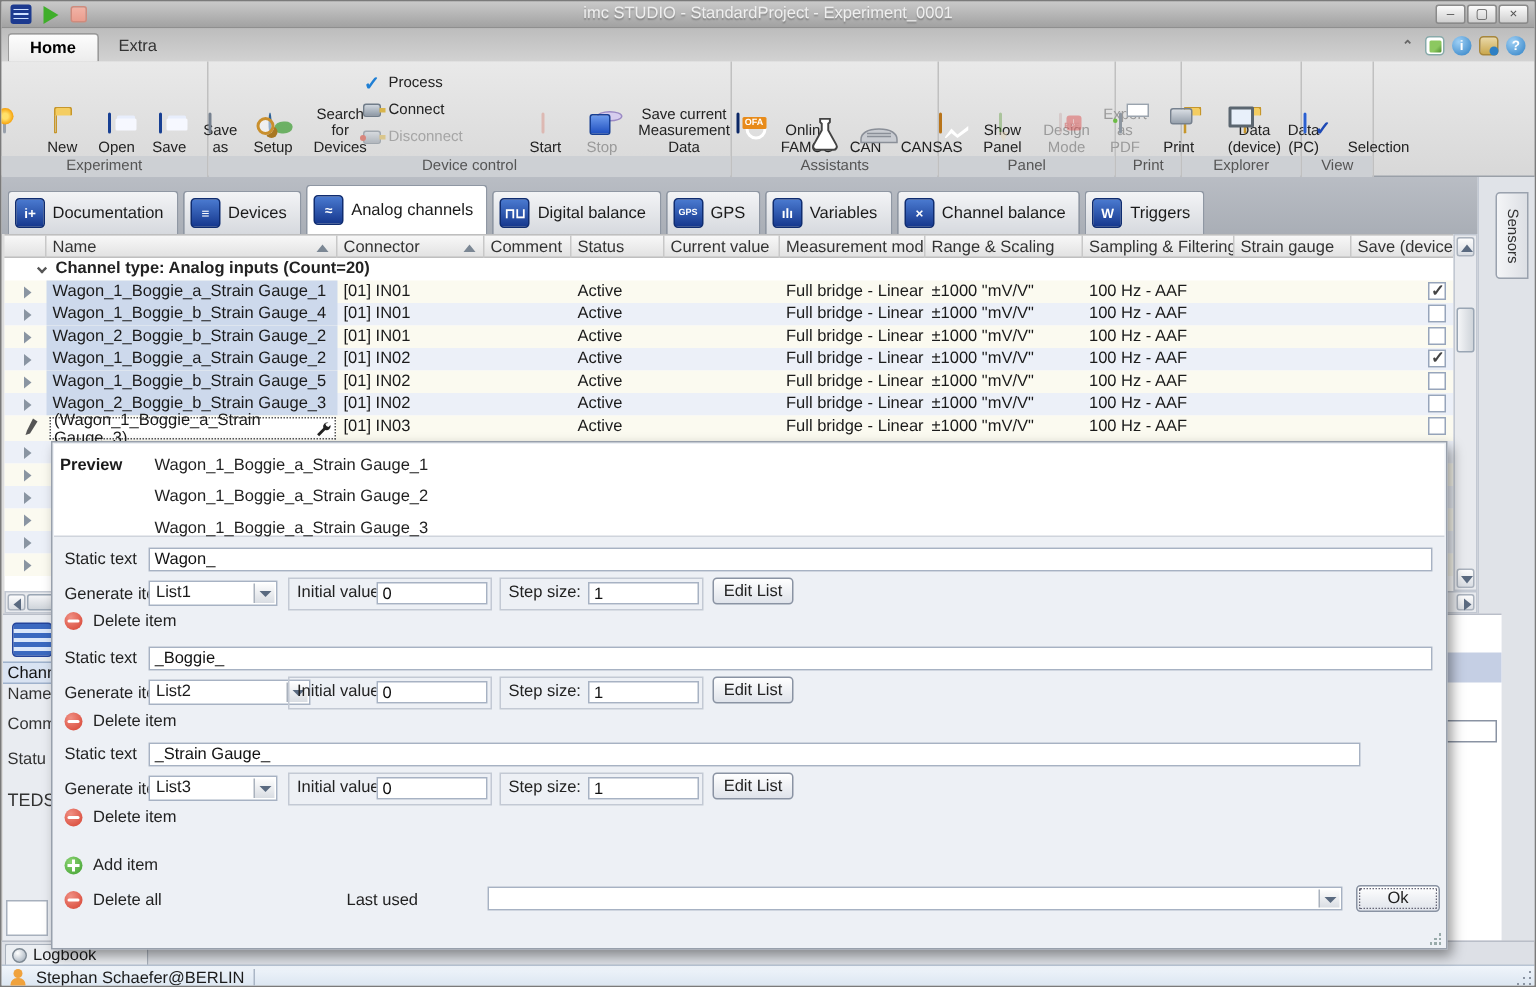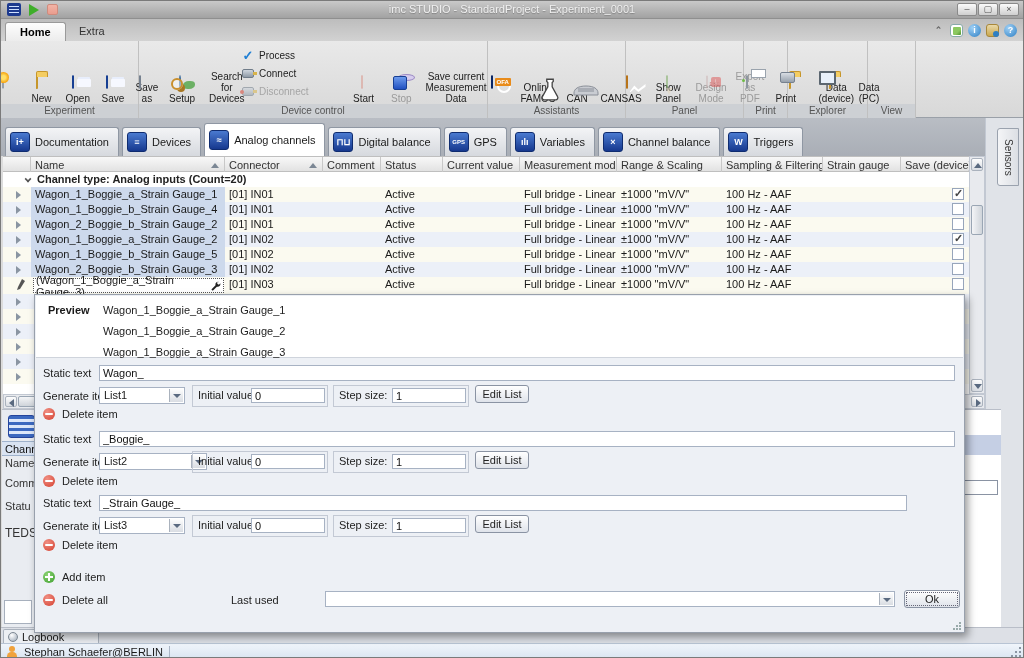--- a/index.html
+++ b/index.html
@@ -214,21 +214,21 @@
                 radial-gradient(circle 1px at 6px 10px,#8a94a2 99%,transparent),
                 radial-gradient(circle 1px at 10px 10px,#8a94a2 99%,transparent),
                 radial-gradient(circle 1px at 6px 6px,#8a94a2 99%,transparent),
                 radial-gradient(circle 1px at 10px 6px,#8a94a2 99%,transparent),
                 radial-gradient(circle 1px at 10px 2px,#8a94a2 99%,transparent)}
 
   
   #dialog{position:absolute;left:33px;top:293px;width:931px;height:339px;background:#edf0f5;
      border:1px solid #98a0ac;box-shadow:3px 4px 8px rgba(0,0,0,.4);z-index:30}
   #preview{position:absolute;left:1px;right:1px;top:1px;height:62px;background:#fff;border-bottom:1px solid #cfd4dc}
-  .pvlab{position:absolute;left:12px;top:8px;font-weight:bold}
+  .pvlab{position:absolute;left:4px;top:8px;font-weight:bold}
   .pvitem{position:absolute;left:67px;color:#222}
   .dlab{position:absolute;color:#222;white-space:nowrap}
   .din{position:absolute;height:16px;background:#fff;border:1px solid #a7b2c3;font-size:11px;padding:0 3px;
      font-family:"Liberation Sans",sans-serif;color:#111}
   .dcombo{position:absolute;height:17px;background:#fff;border:1px solid #a7b2c3;padding:1px 18px 0 4px}
   .darr{position:absolute;right:1px;top:1px;bottom:1px;width:14px;background:linear-gradient(#fdfdfd,#d9dde3);
      border-left:1px solid #aab2bd}
   .darr::after{content:"";position:absolute;left:3px;top:5px;width:0;height:0;
      border-left:4px solid transparent;border-right:4px solid transparent;border-top:4px solid #5a6a80}
   .dgrp{position:absolute;height:22px;border:1px solid #c3c9d4}
@@ -408,20 +408,26 @@
         </div>
         <div class="ritem" style="width:38px">
           <span class="ic"><span class="i-folder i-fpc"></span></span>
           <span class="rlabel">Data (PC)</span>
         </div>
       </div>
       <div class="gname">Explorer</div>
     </div>
 
     <div class="rgroup" style="left:867px;width:48px">
+      <div class="gitems">
+        <div class="ritem" style="width:46px">
+          <span class="ic"><span class="i-selection"></span></span>
+          <span class="rlabel">Selection</span>
+        </div>
+      </div>
       <div class="gname">View</div>
     </div>
   </div>
 
   <div id="navrow">
     <div id="navtabs">
       <div class="ntab">
         <span class="ntic">i+</span>
         <span>Documentation</span>
       </div>

